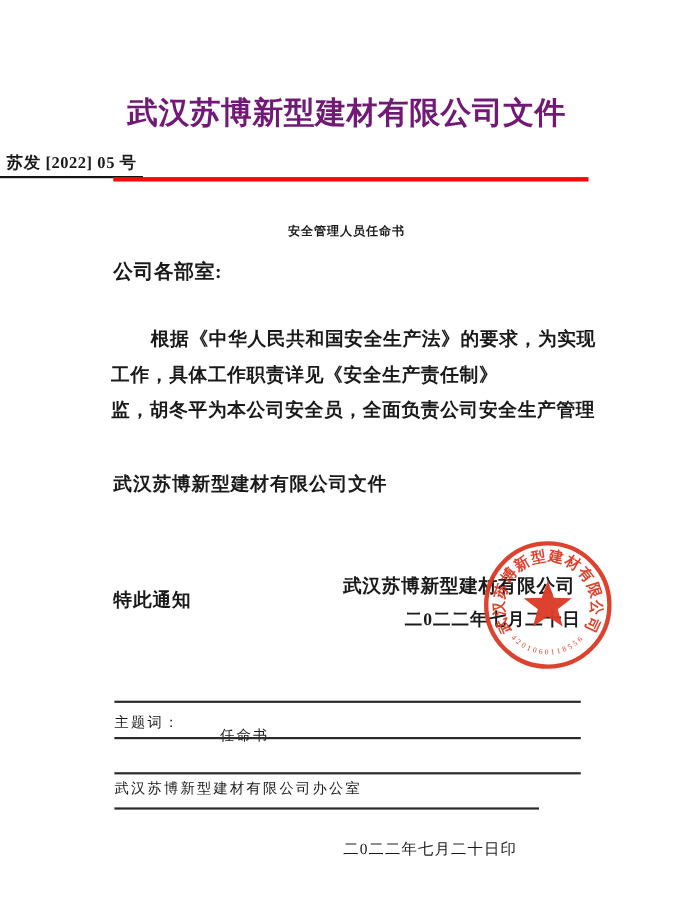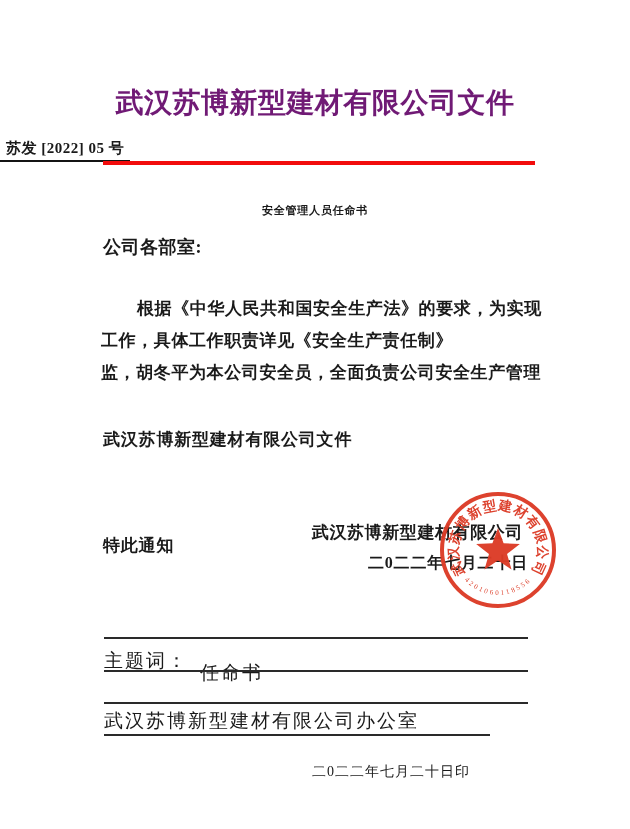--- a/index.html
+++ b/index.html
@@ -39,21 +39,21 @@
   .notice{position:absolute;top:490px;left:103px;font-weight:bold;font-size:17px;letter-spacing:0.8px;white-space:nowrap;margin-top:44px;}
   .sig-company{position:absolute;top:521px;right:107px;font-weight:bold;font-size:17px;letter-spacing:0.6px;white-space:nowrap;}
   .sig-date{position:absolute;top:553px;right:102px;font-weight:bold;font-size:16px;letter-spacing:0.8px;white-space:nowrap;}
   .seal{position:absolute;left:438px;top:490px;width:120px;height:120px;opacity:0.96;}
   .seal text{font-family:"Liberation Serif","DejaVu Serif",serif;}
   .hline{position:absolute;left:104px;height:1.6px;background:#2a2a2a;}
   .hl1{top:637px;width:424px;}
   .hl2{top:670px;width:424px;}
   .hl3{top:702px;width:424px;}
   .hl4{top:734px;width:386px;}
-  .footer-row{position:absolute;font-size:19px;letter-spacing:2px;white-space:nowrap;}
+  .footer-row{position:absolute;font-size:13px;letter-spacing:2px;white-space:nowrap;}
   .subject-row{top:648px;left:104px;}
   .subject-value{position:absolute;left:96px;top:12px;}
   .issuer-row{top:680px;left:104px;margin-top:28px;}
   .printdate-row{top:716px;left:312px;font-size:14px;letter-spacing:1px;margin-top:47px;}
 </style>
 </head>
 <body>
 
 <div class="page">
 

